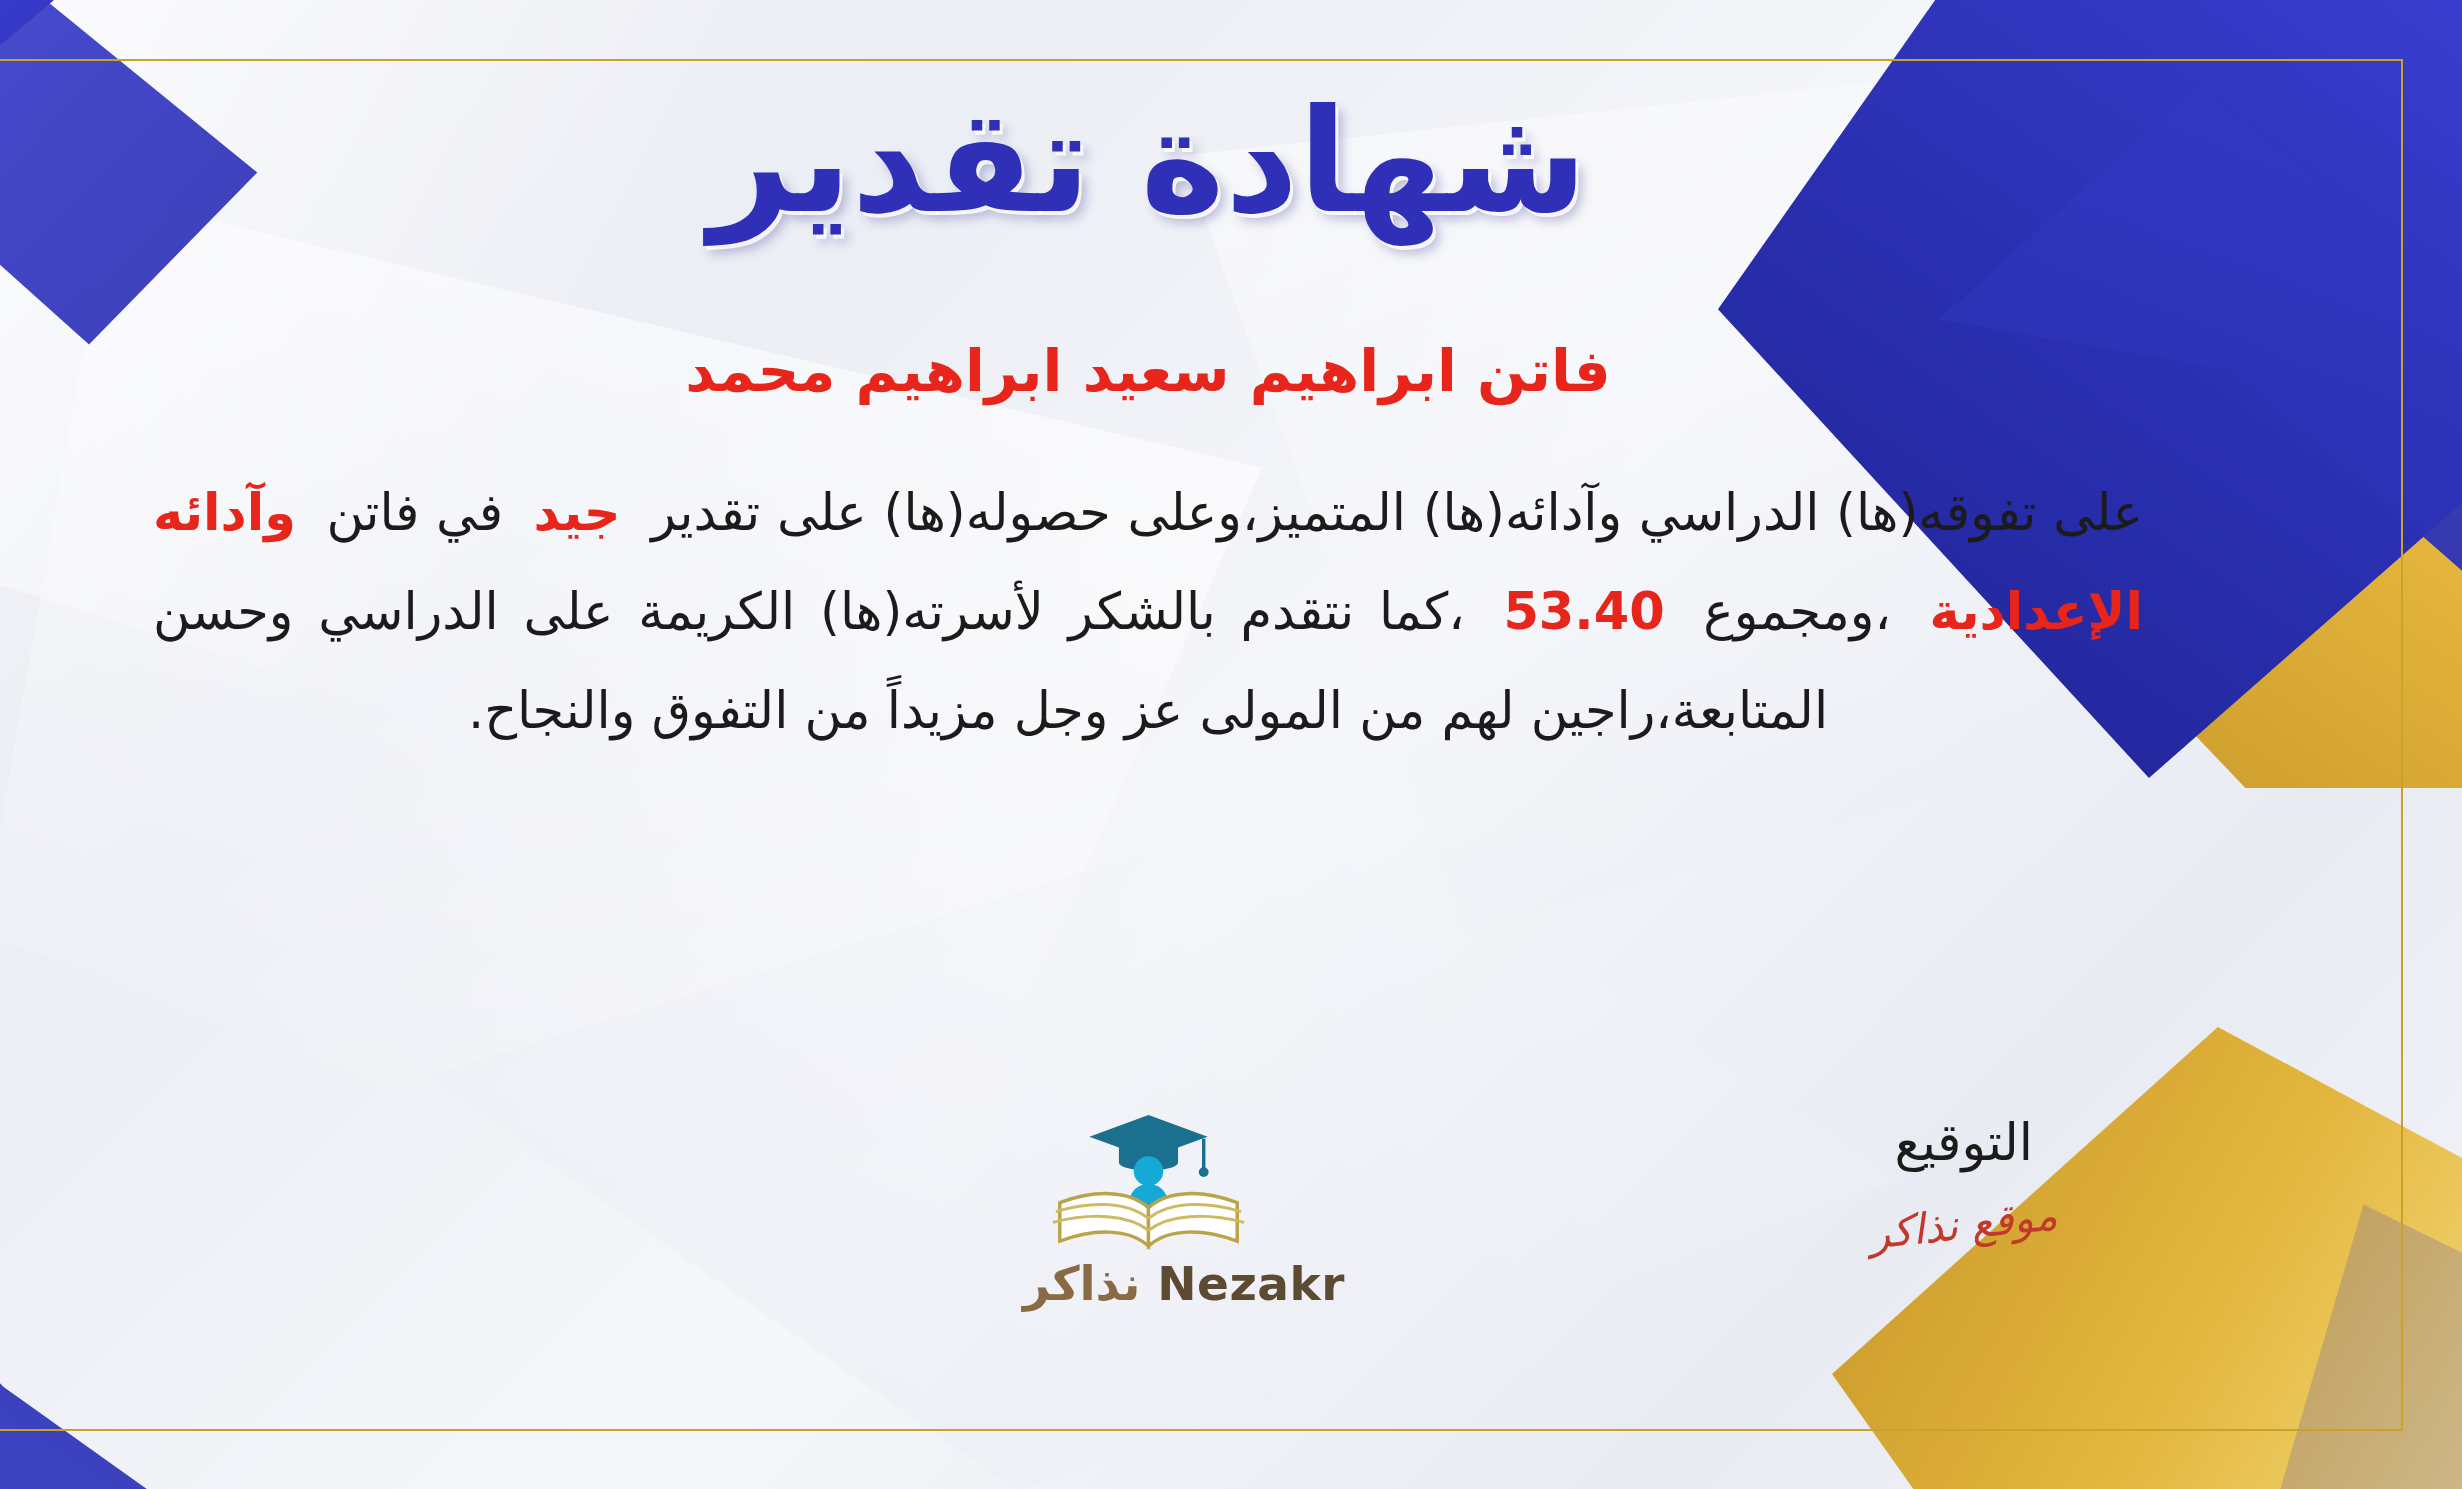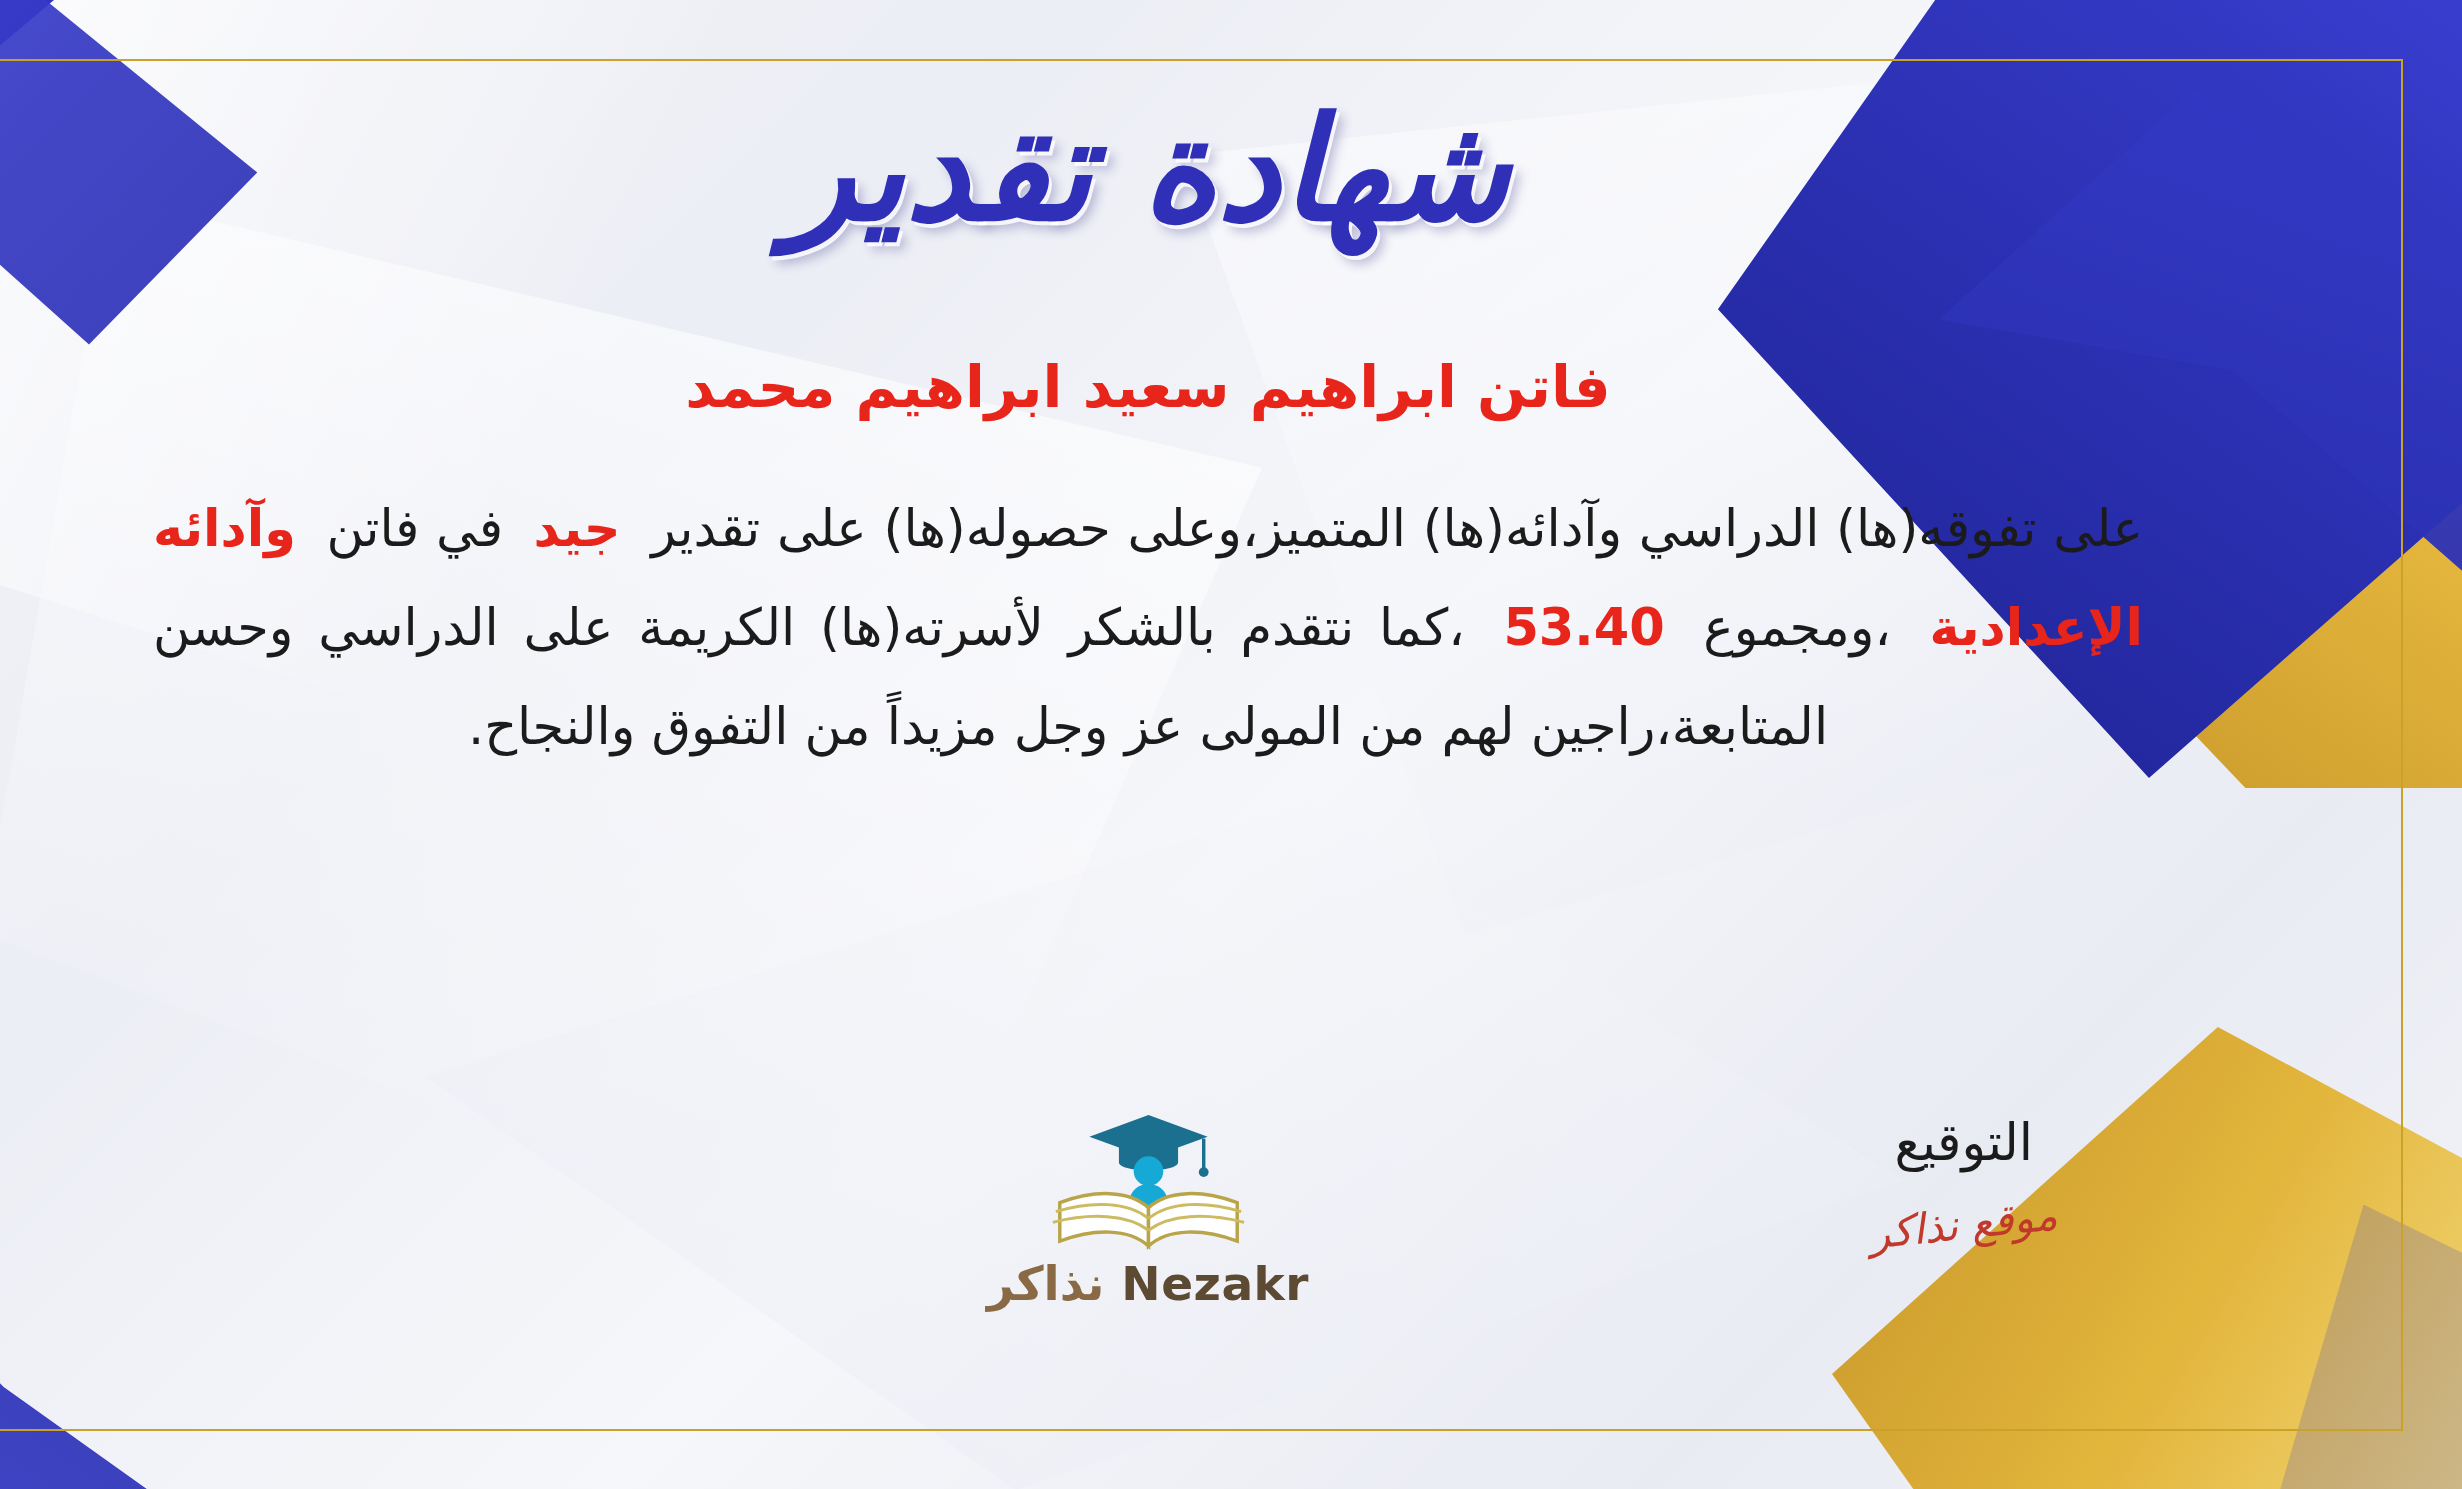--- a/index.html
+++ b/index.html
@@ -146,24 +146,23 @@
     padding-top: 79px;
   }
 
   .title {
     font-family: "DejaVu Sans", sans-serif;
     font-size: 143px;
     font-weight: bold;
     color: #2f2fb8;
     letter-spacing: 3px;
     text-shadow: 3px 3.9px 0 rgba(255,255,255,0.85), 6.9px 7.9px 10.8px rgba(40,40,130,0.28);
-    margin: 12px;
+    margin: 4px;
     line-height: 1.1;
     direction: rtl;
-    font-style: italic;
   }
 
   .body-block {
     width: 2068px;
     margin-top: 74px;
     direction: rtl;
     text-align: center;
     color: #1b1b1b;
     font-size: 53px;
     line-height: 1.85;
@@ -231,20 +230,21 @@
     text-align: center;
   }
   .logo svg { display: block; margin: 0 auto; }
   .logo-text {
     margin-top: 2px;
     font-size: 47px;
     font-weight: bold;
     color: #8a6a44;
     direction: rtl;
     letter-spacing: 0.5px;
+    text-align: right;
   }
   .logo-text .lat { color: #5d4a33; }
 </style>
 </head>
 <body>
 
 <div class="certificate">
 
   <div class="poly poly-1"></div>
   <div class="poly poly-2"></div>

